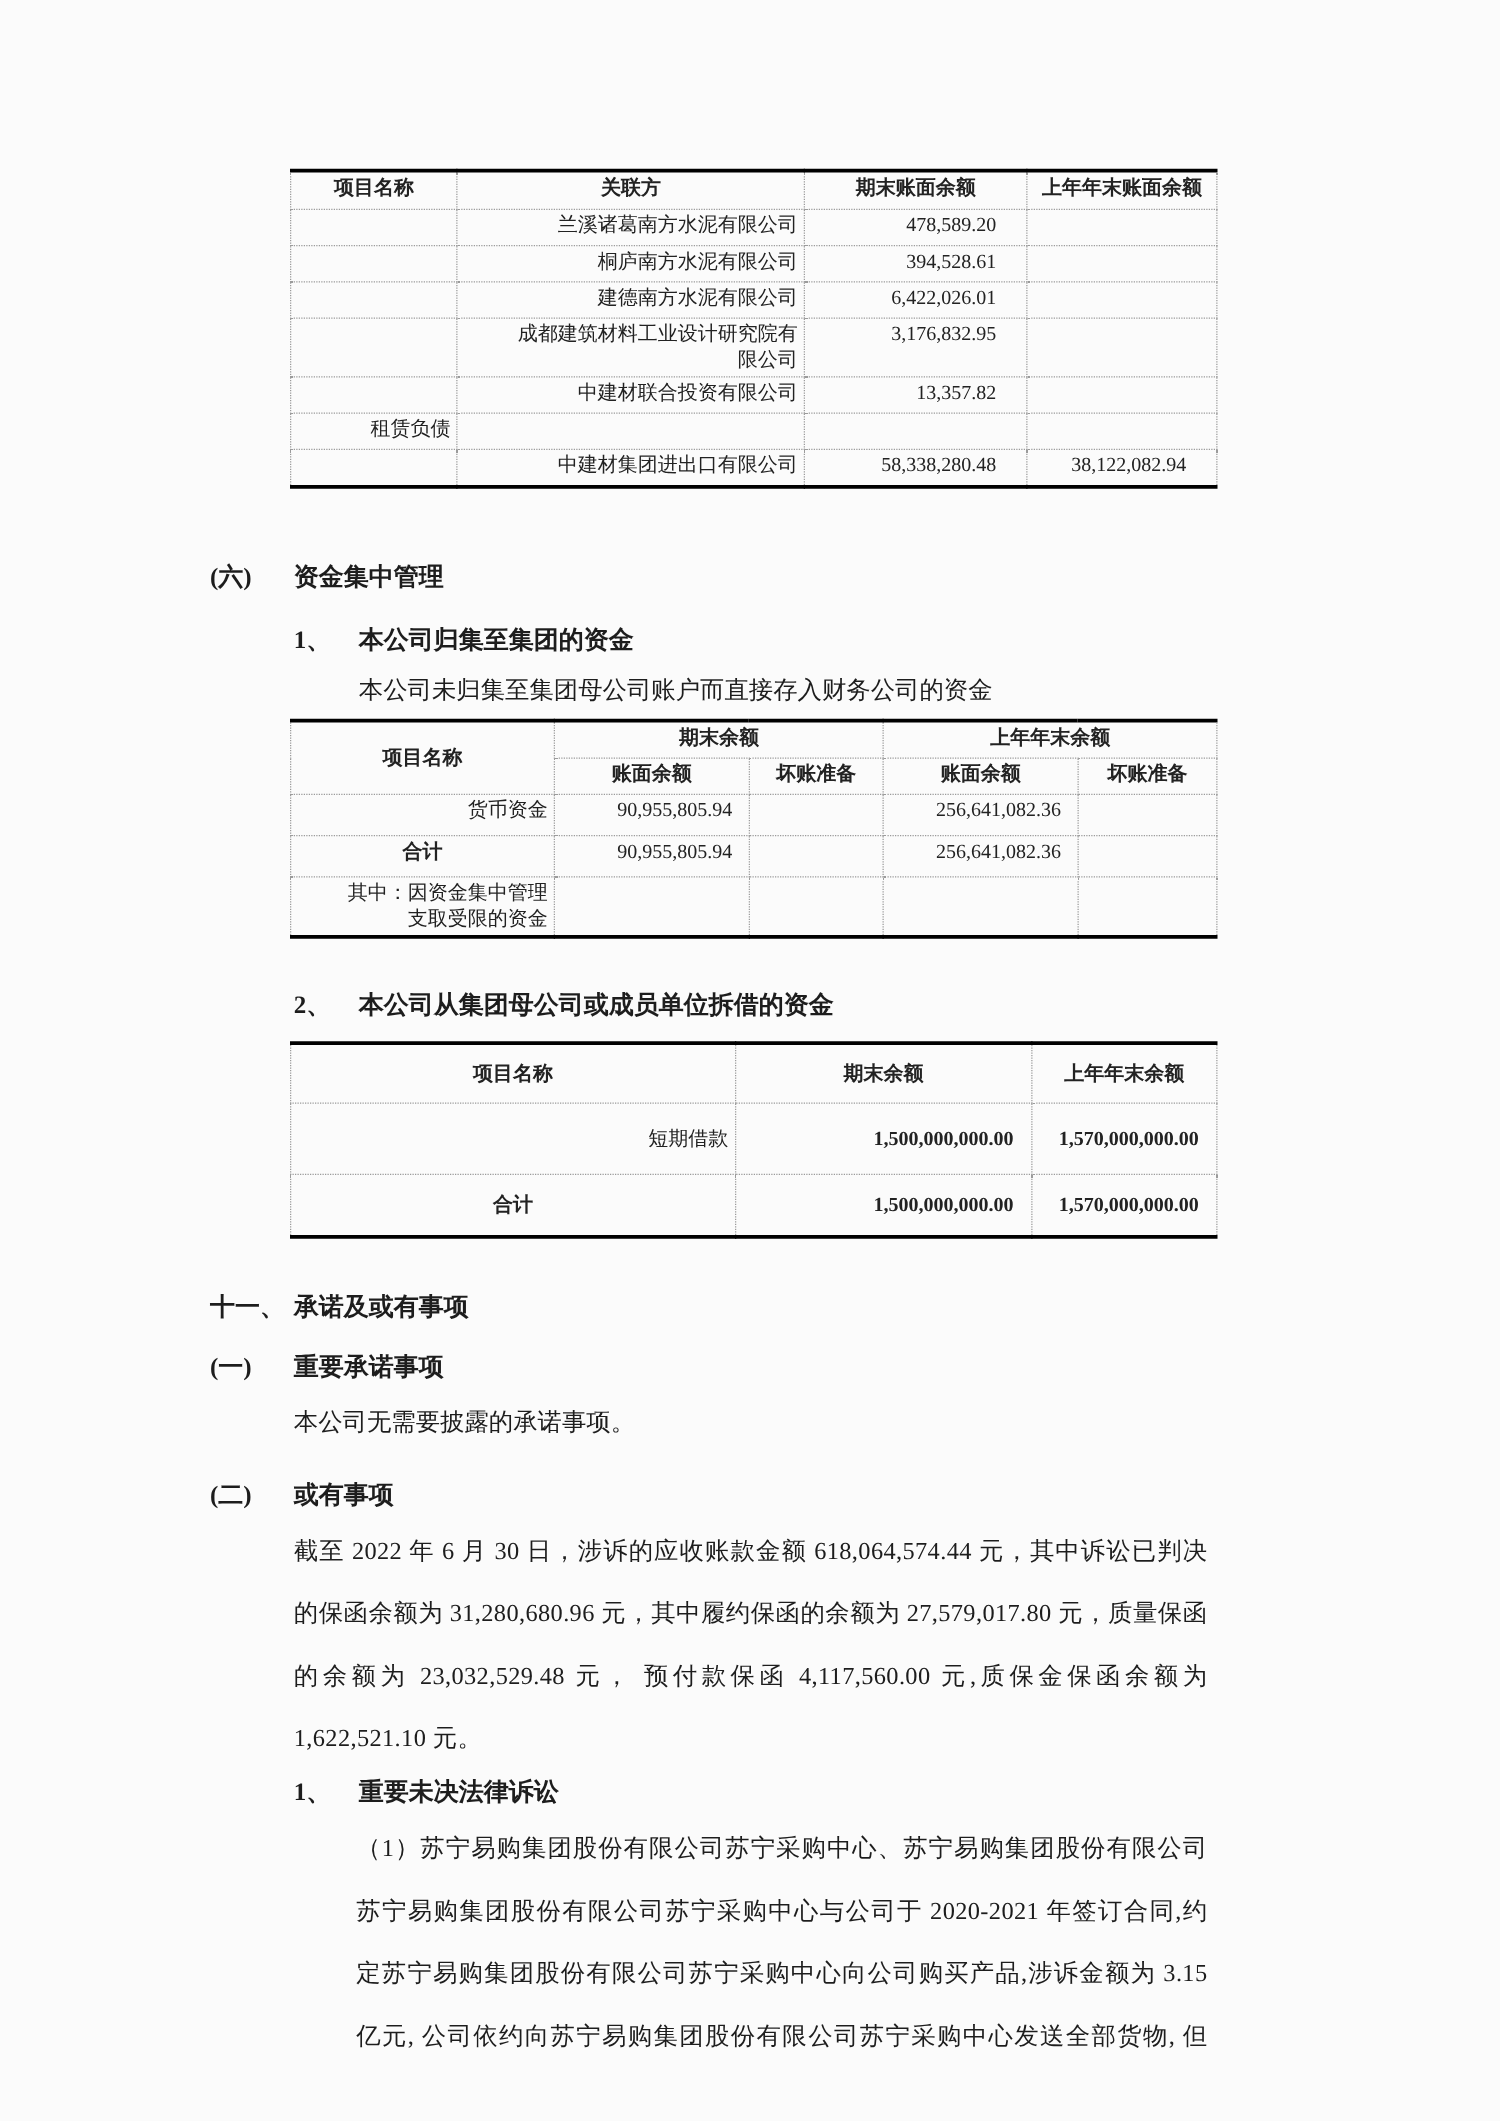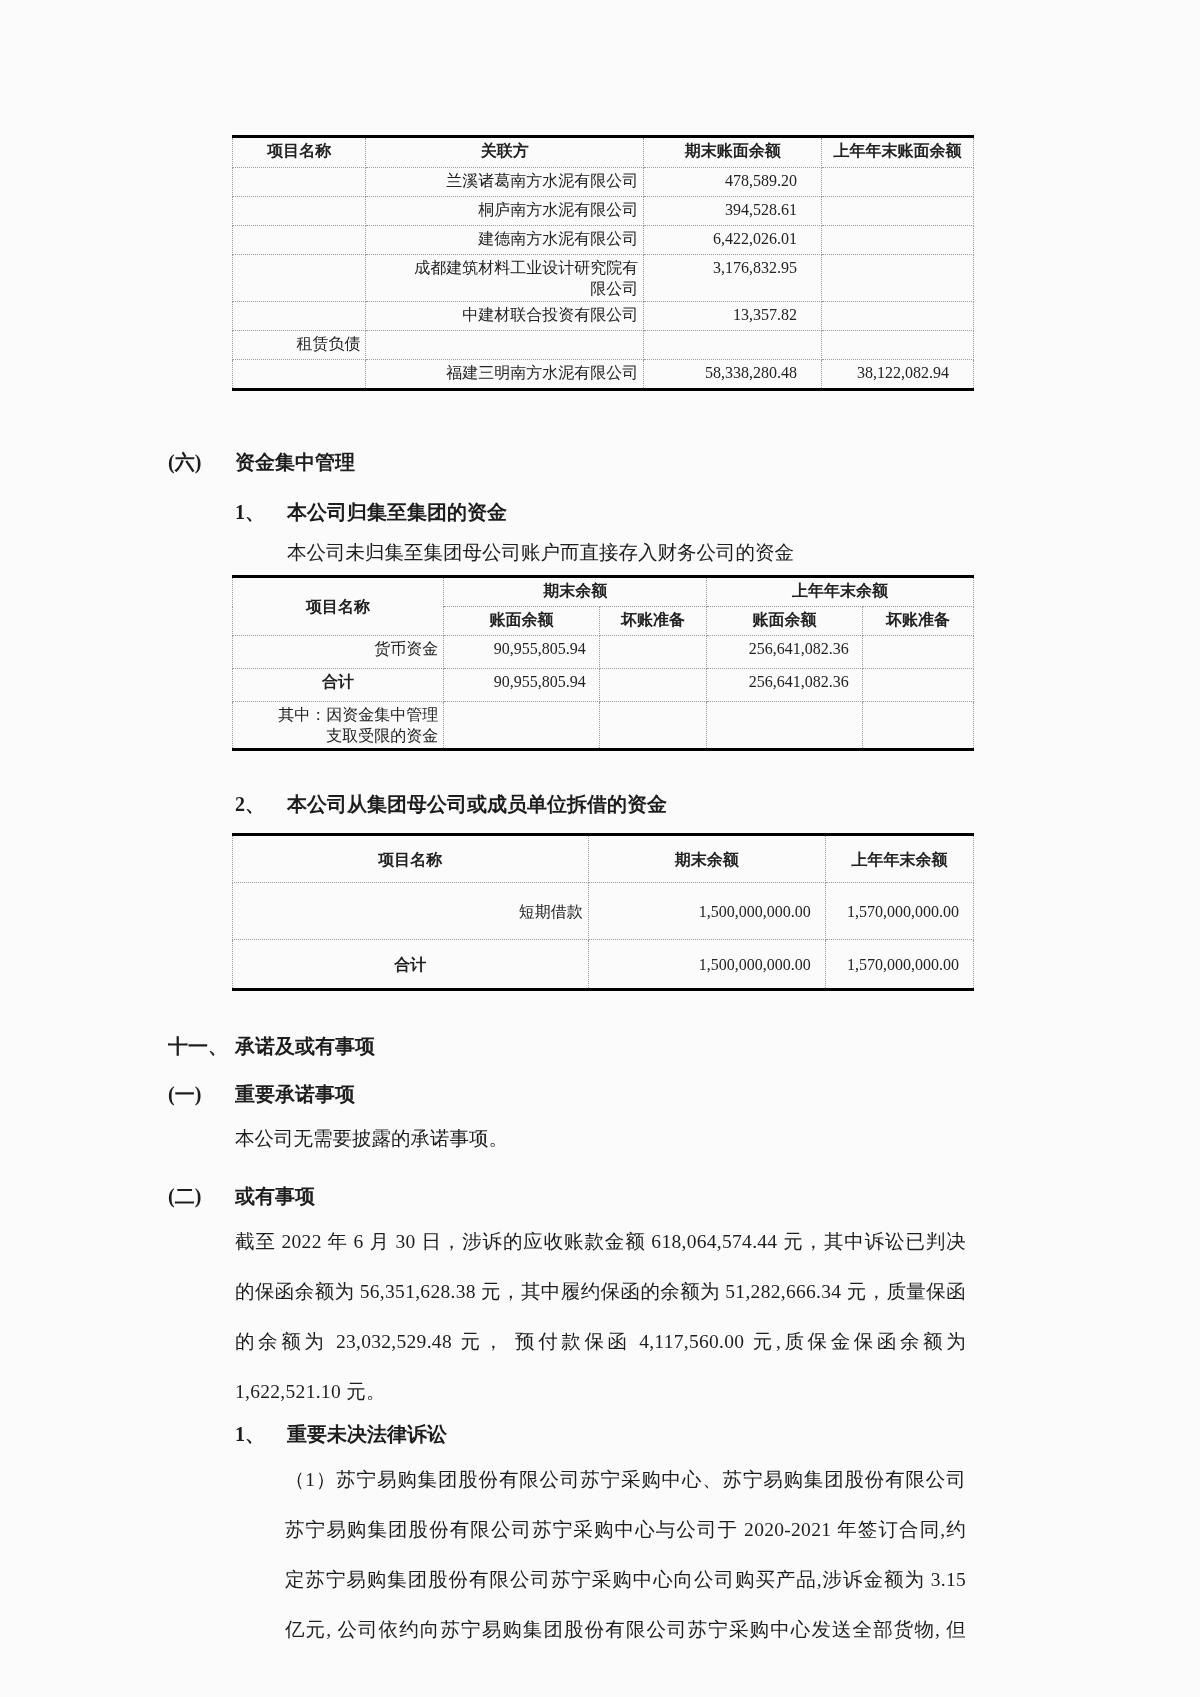--- a/index.html
+++ b/index.html
@@ -30,21 +30,21 @@
   table.t1 td.r { padding-right:24px; }
   table.t1 tr.hdr td { height:25px; }
 
   table.t2 tr.gh td { height:24px; }
   table.t2 tr.data td { height:28px; }
   table.t2 td.r { padding-right:13px; }
 
   table.t3 tr.hdr td { height:42px; vertical-align:middle; }
   table.t3 tr.row1 td { height:52px; vertical-align:middle; }
   table.t3 tr.row2 td { height:44px; vertical-align:middle; }
-  table.t3 td.r { padding-right:14px; }
+  table.t3 td.r { padding-right:14px;font-weight:bold; }
 
   
   .hmain { display:flex; margin-left:168px; font-weight:bold; font-size:20px; line-height:30px; }
   .hmain .lbl { width:67px; flex:none; }
   .hsub { display:flex; margin-left:235px; font-weight:bold; font-size:20px; line-height:30px; }
   .hsub .num { width:52px; flex:none; }
 
   .intro { margin-left:287px; font-size:19.5px; line-height:28px; }
   .bodyline { margin-left:235px; font-size:19.5px; line-height:32px; }
 
@@ -120,21 +120,21 @@
       <td class="r"></td>
     </tr>
     <tr>
       <td class="l">租赁负债</td>
       <td class="l"></td>
       <td class="r"></td>
       <td class="r"></td>
     </tr>
     <tr>
       <td class="l"></td>
-      <td class="l">福建三明南方水泥有限公司</td>
+      <td class="l">中建材集团进出口有限公司</td>
       <td class="r">58,338,280.48</td>
       <td class="r">38,122,082.94</td>
     </tr>
   </tbody>
     </table>
 
   <div class="hmain mt-h6">
     <span class="lbl">(六)</span>
     <span>资金集中管理</span>
   </div>
@@ -233,21 +233,21 @@
 
   <div class="bodyline mt-body1">本公司无需要披露的承诺事项。</div>
 
   <div class="hmain mt-h11b">
     <span class="lbl">(二)</span>
     <span>或有事项</span>
   </div>
 
   <div class="para mt-para">
     <div class="pl">截至 2022 年 6 月 30 日，涉诉的应收账款金额 618,064,574.44 元，其中诉讼已判决</div>
-    <div class="pl">的保函余额为 56,351,628.38 元，其中履约保函的余额为 51,282,666.34 元，质量保函</div>
+    <div class="pl">的保函余额为 31,280,680.96 元，其中履约保函的余额为 27,579,017.80 元，质量保函</div>
     <div class="pl">的余额为 23,032,529.48 元， 预付款保函 4,117,560.00 元,质保金保函余额为</div>
     <div class="pl end">1,622,521.10 元。</div>
   </div>
 
   <div class="hsub mt-lith">
     <span class="num">1、</span>
     <span>重要未决法律诉讼</span>
   </div>
 
   <div class="para lit mt-litp">

